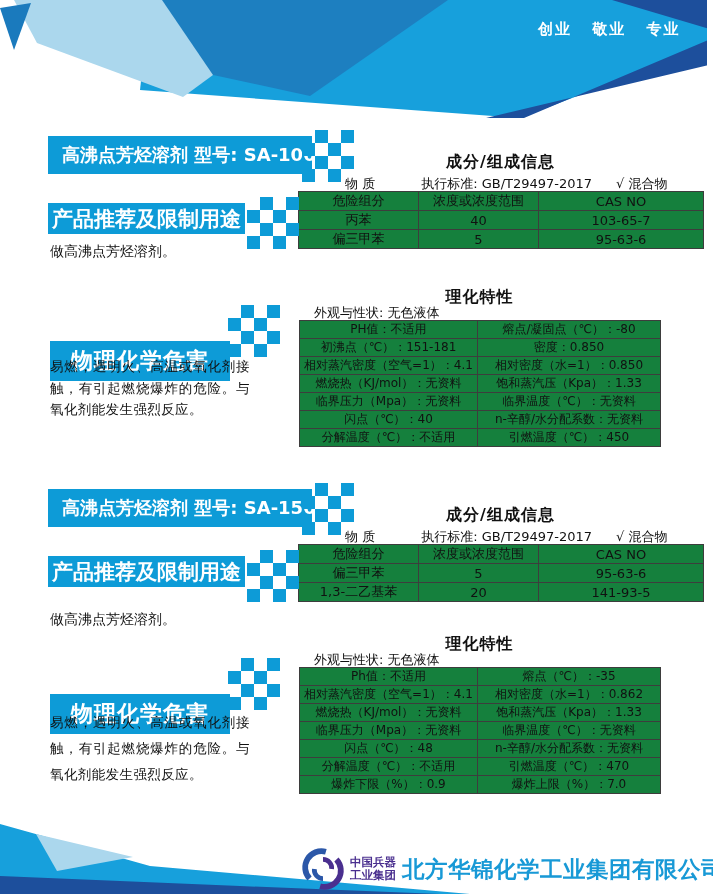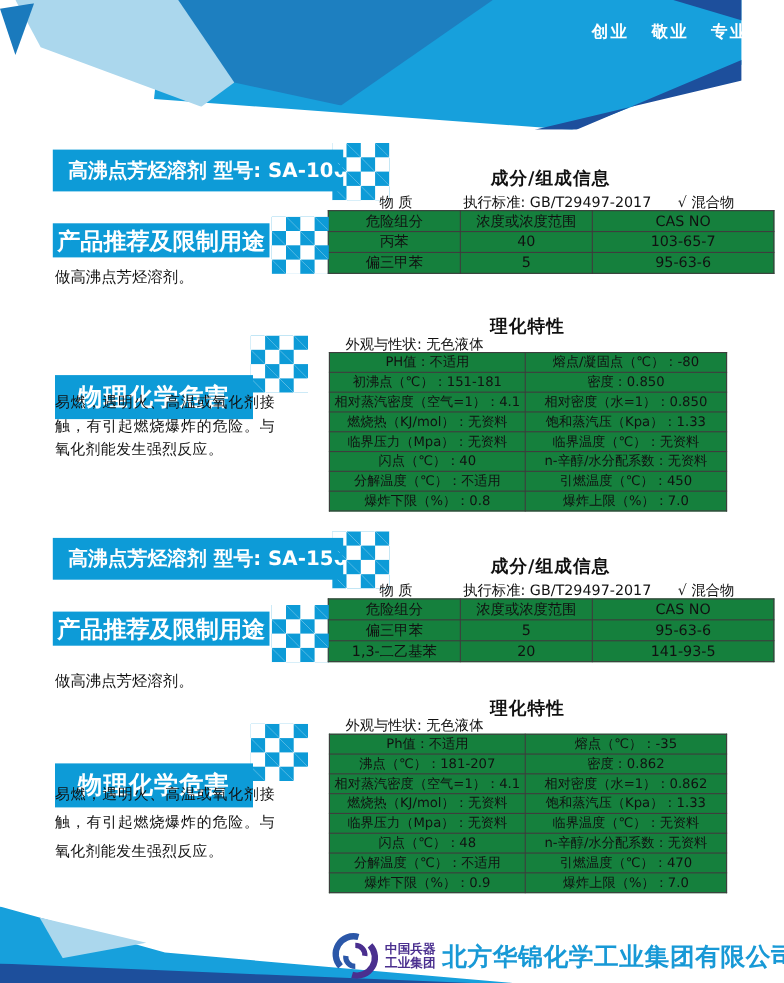--- a/index.html
+++ b/index.html
@@ -1,20 +1,20 @@
 <!DOCTYPE html>
 <html><head>
 <meta charset="utf-8">
 <style>
   html,body{margin:0;padding:0;background:#e9e9e9;}
   .page{position:relative;width:713px;height:894px;background:#fff;overflow:hidden;
         font-family:"DejaVu Sans","Liberation Sans",sans-serif;color:#111;}
   .abs{position:absolute;}
   
-  .deco-top{left:0;top:0;width:674px;height:118px;}
+  .deco-top{left:0;top:0;width:674px;height:118px;padding-left:33px;}
   .deco-bot{left:0;top:810px;width:713px;height:84px;}
   .shape{position:absolute;left:0;top:0;width:100%;height:100%;}
   .sh-cyan-main{background:#17a0dc;clip-path:polygon(150px 0,713px 0,713px 44px,520px 118px,140px 90px);}
   .sh-mid-blue{background:#1d7fc0;clip-path:polygon(158px 0,448px 0,310px 96px,144px 60px);}
   .sh-navy-stripe{background:#1d4f9c;clip-path:polygon(713px 38px,713px 64px,486px 118px,524px 118px);}
   .sh-navy-corner{background:#1d4f9c;clip-path:polygon(612px 0,713px 0,713px 30px);}
   .sh-light-trap{background:#abd7ed;clip-path:polygon(14px 0,162px 0,213px 75px,183px 97px,37px 43px);}
   .sh-left-tri{background:#1a7abd;clip-path:polygon(0 8px,31px 3px,14px 50px);}
   .sh-bot-cyan{background:#17a0dc;clip-path:polygon(0 14px,150px 56px,470px 84px,0 84px);}
   .sh-bot-light{background:#abd7ed;clip-path:polygon(36px 24px,133px 47px,57px 61px);}
@@ -147,24 +147,20 @@
             <td>临界温度（℃）：无资料</td>
           </tr>
           <tr>
             <td>闪点（℃）：40</td>
             <td>n-辛醇/水分配系数：无资料</td>
           </tr>
           <tr>
             <td>分解温度（℃）：不适用</td>
             <td>引燃温度（℃）：450</td>
           </tr>
-          <tr>
-            <td>爆炸下限（%）：0.8</td>
-            <td>爆炸上限（%）：7.0</td>
-          </tr>
         </tbody>
     </table>
 
     <div class="banner banner-haz">物理化学危害</div>
     <div class="checker chk-c"></div>
     <div class="hazard">易燃，遇明火、高温或氧化剂接触，有引起燃烧爆炸的危险。与氧化剂能发生强烈反应。</div>
   </div>
 
   <div class="section s2">
     <div class="banner banner-model">高沸点芳烃溶剂 型号: SA-1500</div>
@@ -209,24 +205,20 @@
     <div class="appearance">外观与性状: 无色液体</div>
     <table class="tbl phys-tbl">
       <colgroup>
           <col style="width:178px">
           <col style="width:183px">
         </colgroup>
       <tbody>
           <tr>
             <td>Ph值：不适用</td>
             <td>熔点（℃）：-35</td>
-          </tr>
-          <tr>
-            <td>沸点（℃）：181-207</td>
-            <td>密度：0.862</td>
           </tr>
           <tr>
             <td>相对蒸汽密度（空气=1）：4.1</td>
             <td>相对密度（水=1）：0.862</td>
           </tr>
           <tr>
             <td>燃烧热（KJ/mol）：无资料</td>
             <td>饱和蒸汽压（Kpa）：1.33</td>
           </tr>
           <tr>

